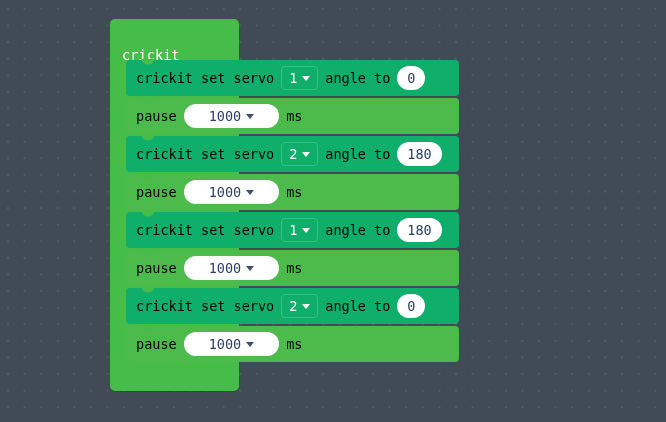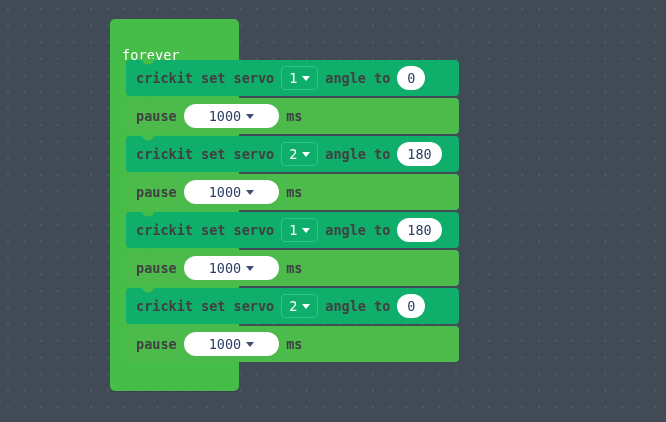--- a/index.html
+++ b/index.html
@@ -99,21 +99,21 @@
   .notch {
     position: absolute;
     left: 9px;
     top: -1px;
     width: 26px;
     height: 6px;
     pointer-events: none;
   }
   .notch svg { display: block; }
 
-  .lbl { color: #404040; font-weight: bold; }
+  .lbl { color: #000000; }
 
   
   .dd-field {
     display: inline-flex;
     align-items: center;
     justify-content: center;
     gap: 5px;
     height: 24px;
     min-width: 34px;
     padding: 0 7px;
@@ -154,21 +154,21 @@
     border-right: 4.5px solid transparent;
     border-top: 5.5px solid #3F4E74;
   }
 </style>
 </head>
 <body>
 
 <div id="workspace">
 
   <div id="forever-block">
-    <div id="forever-label">forever</div>
+    <div id="forever-label">crickit</div>
     <div id="forever-bottom-notch"></div>
   </div>
 
   <div id="stack">
       <div class="blk crickit">
         <span class="notch">
           <svg width="26" height="6" viewBox="0 0 26 6">
             <path d="M0,0 H5 C6.4,0 6.8,1.0 7.6,2.6 C8.6,4.6 10.2,5.6 13,5.6 C15.8,5.6 17.4,4.6 18.4,2.6 C19.2,1.0 19.6,0 21,0 H26 V0 H0 Z" fill="#45BD48"></path>
           </svg>
         </span>

